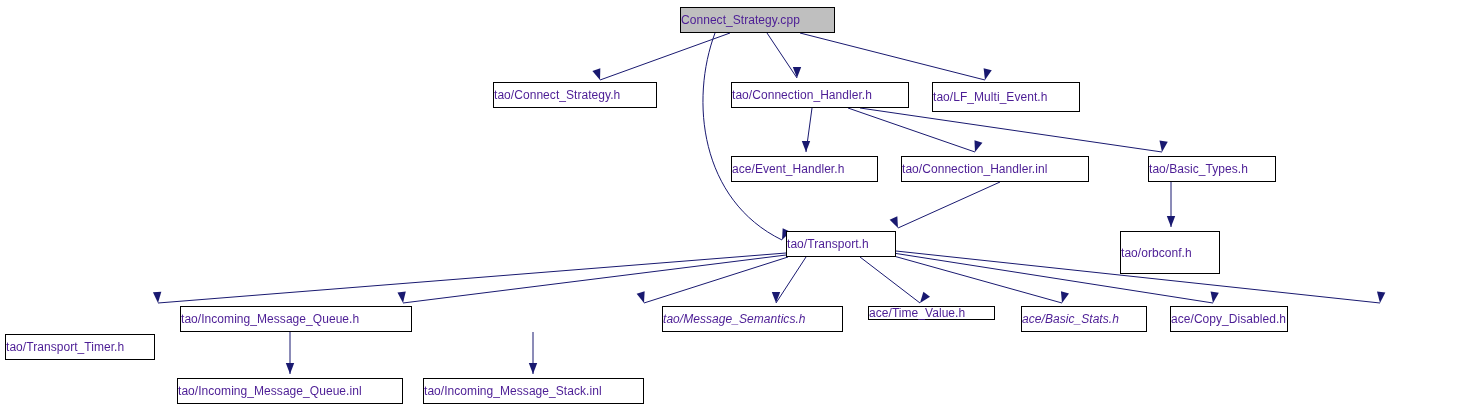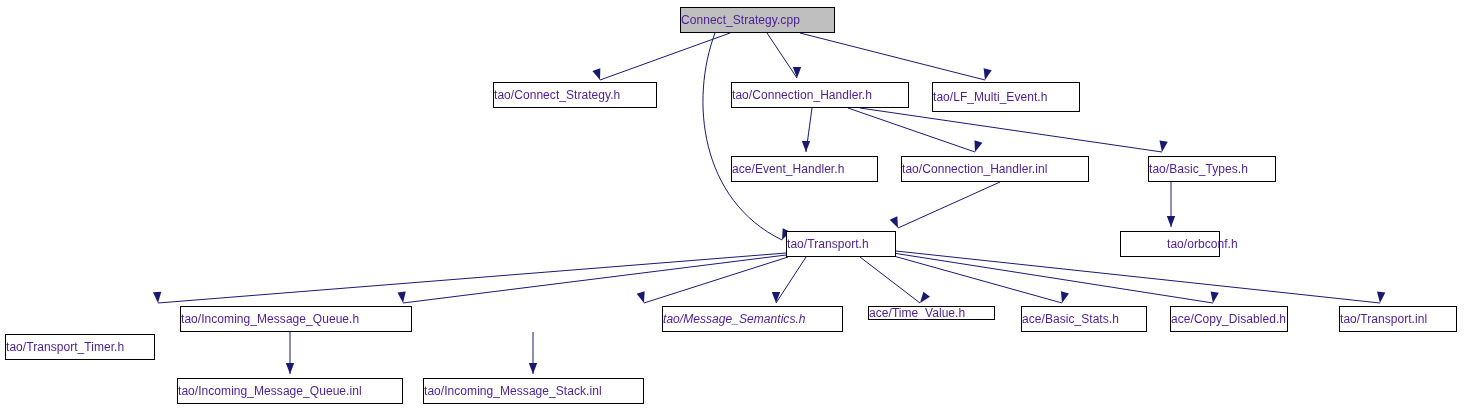--- a/index.html
+++ b/index.html
@@ -103,43 +103,40 @@
     </div>
     <div class="node" style="left: 901px; top: 156px; width: 188px; height: 26px;">
       <span>tao/Connection_Handler.inl</span>
     </div>
     <div class="node" style="left: 1108px; top: 156px; width: 128px; height: 26px; margin-left: 40px;">
       <span>tao/Basic_Types.h</span>
     </div>
     <div class="node" style="left: 786px; top: 231px; width: 110px; height: 26px;">
       <span>tao/Transport.h</span>
     </div>
-    <div class="node" style="left: 1120px; top: 231px; width: 100px; height: 26px; padding-left: 46px;">
+    <div class="node" style="left: 1120px; top: 231px; width: 100px; height: 43px;">
       <span>tao/orbconf.h</span>
     </div>
     <div class="node" style="left: 5px; top: 306px; width: 150px; height: 26px; margin-top: 28px;">
       <span>tao/Transport_Timer.h</span>
     </div>
     <div class="node" style="left: 180px; top: 306px; width: 232px; height: 26px;">
       <span>tao/Incoming_Message_Queue.h</span>
     </div>
     <div class="node" style="left: 662px; top: 306px; width: 181px; height: 26px; font-style: italic;">
       <span>tao/Message_Semantics.h</span>
     </div>
     <div class="node" style="left: 868px; top: 306px; width: 127px; height: 14px;">
       <span>ace/Time_Value.h</span>
     </div>
-    <div class="node" style="left: 1021px; top: 306px; width: 126px; height: 26px;">
+    <div class="node" style="left: 1021px; top: 306px; width: 126px; height: 26px; font-style: italic;">
       <span>ace/Basic_Stats.h</span>
     </div>
     <div class="node" style="left: 1170px; top: 306px; width: 118px; height: 26px;">
       <span>ace/Copy_Disabled.h</span>
-    </div>
-    <div class="node" style="left: 1339px; top: 306px; width: 118px; height: 26px;">
-      <span>tao/Transport.inl</span>
     </div>
     <div class="node" style="left: 177px; top: 378px; width: 226px; height: 26px;">
       <span>tao/Incoming_Message_Queue.inl</span>
     </div>
     <div class="node" style="left: 423px; top: 378px; width: 221px; height: 26px;">
       <span>tao/Incoming_Message_Stack.inl</span>
     </div>
   </div>
 
 </body></html>

